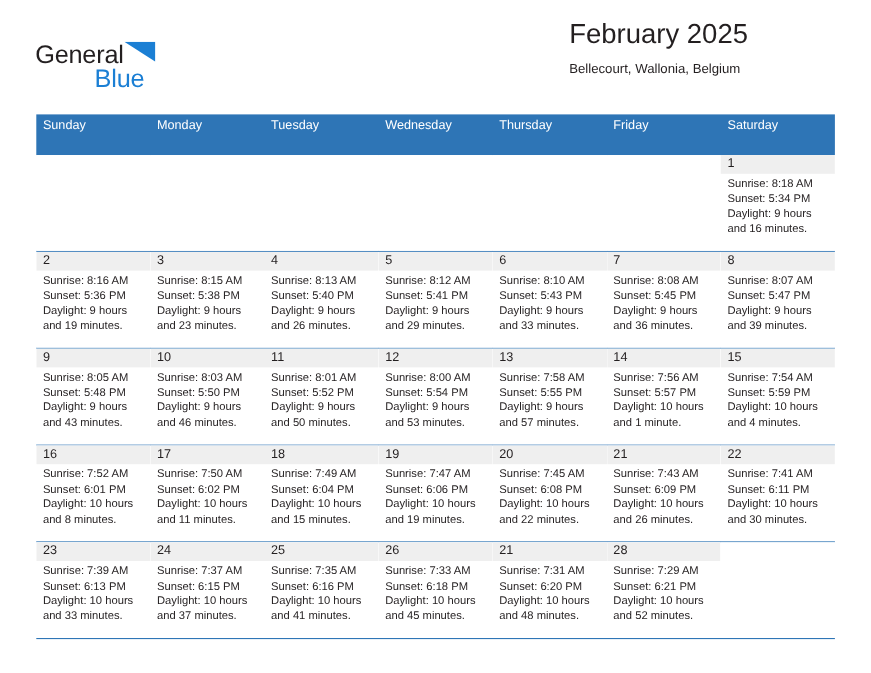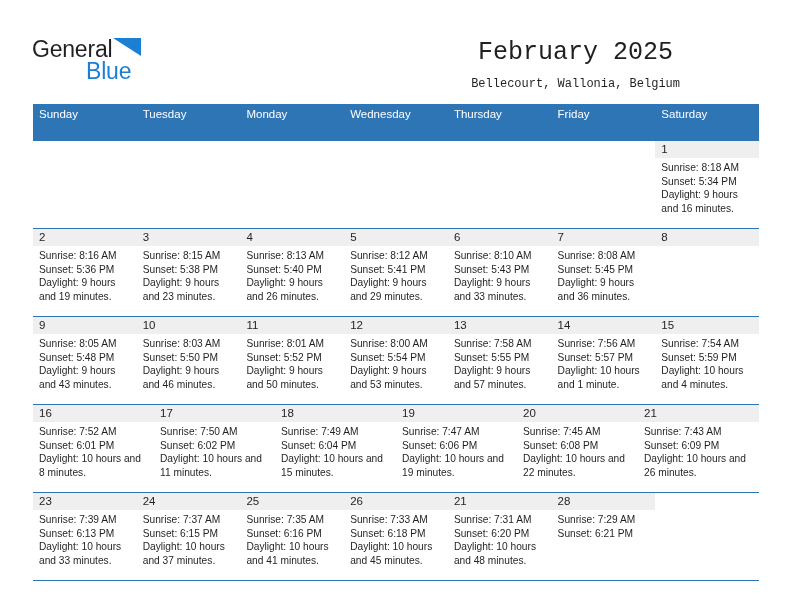--- a/index.html
+++ b/index.html
@@ -63,23 +63,22 @@
   }
   .brand-blue {
     font-size: 23px;
     color: #1b7fd4;
     letter-spacing: -0.2px;
   }
 
   .title-block {
     position: absolute;
     right: 36px;
-    top: 38px;
-    text-align: center;
-    font-family: Liberation Mono, monospace;
+    top: 16px;
+    text-align: left;
   }
   .cal-title {
     font-size: 25px;
     color: #231f20;
     line-height: 30px;
     white-space: nowrap;
   }
   .cal-subtitle {
     font-size: 12px;
     color: #231f20;
@@ -176,22 +175,22 @@
       <div class="cal-title">February 2025</div>
       <div class="cal-subtitle">Bellecourt, Wallonia, Belgium</div>
     </div>
 
   </div>
 
   <div class="calendar">
 
     <div class="weekdays">
       <div class="weekday">Sunday</div>
+      <div class="weekday">Monday</div>
       <div class="weekday">Tuesday</div>
-      <div class="weekday">Monday</div>
       <div class="weekday">Wednesday</div>
       <div class="weekday">Thursday</div>
       <div class="weekday">Friday</div>
       <div class="weekday">Saturday</div>
     </div>
 
     <div id="weeks-container">
         <div class="week-row">
           <div class="day-cell">
             <div class="daynum-band">
@@ -292,20 +291,25 @@
             <div class="day-info">
               <div>Sunrise: 8:08 AM</div>
               <div>Sunset: 5:45 PM</div>
               <div class="daylight-line">Daylight: 9 hours and 36 minutes.</div>
             </div>
           </div>
           <div class="day-cell filled">
             <div class="daynum-band">
               <span class="daynum">8</span>
             </div>
+            <div class="day-info">
+              <div>Sunrise: 8:07 AM</div>
+              <div>Sunset: 5:47 PM</div>
+              <div class="daylight-line">Daylight: 9 hours and 39 minutes.</div>
+            </div>
           </div>
         </div>
         <div class="week-row">
           <div class="day-cell filled">
             <div class="daynum-band">
               <span class="daynum">9</span>
             </div>
             <div class="day-info">
               <div>Sunrise: 8:05 AM</div>
               <div>Sunset: 5:48 PM</div>
@@ -427,20 +431,30 @@
           <div class="day-cell filled">
             <div class="daynum-band">
               <span class="daynum">21</span>
             </div>
             <div class="day-info">
               <div>Sunrise: 7:43 AM</div>
               <div>Sunset: 6:09 PM</div>
               <div class="daylight-line">Daylight: 10 hours and 26 minutes.</div>
             </div>
           </div>
+          <div class="day-cell filled">
+            <div class="daynum-band">
+              <span class="daynum">22</span>
+            </div>
+            <div class="day-info">
+              <div>Sunrise: 7:41 AM</div>
+              <div>Sunset: 6:11 PM</div>
+              <div class="daylight-line">Daylight: 10 hours and 30 minutes.</div>
+            </div>
+          </div>
         </div>
         <div class="week-row">
           <div class="day-cell filled">
             <div class="daynum-band">
               <span class="daynum">23</span>
             </div>
             <div class="day-info">
               <div>Sunrise: 7:39 AM</div>
               <div>Sunset: 6:13 PM</div>
               <div class="daylight-line">Daylight: 10 hours and 33 minutes.</div>
@@ -486,20 +500,21 @@
               <div class="daylight-line">Daylight: 10 hours and 48 minutes.</div>
             </div>
           </div>
           <div class="day-cell filled">
             <div class="daynum-band">
               <span class="daynum">28</span>
             </div>
             <div class="day-info">
               <div>Sunrise: 7:29 AM</div>
               <div>Sunset: 6:21 PM</div>
+              <div class="daylight-line">Daylight: 10 hours and 52 minutes.</div>
             </div>
           </div>
           <div class="day-cell">
             <div class="daynum-band">
               <span class="daynum"></span>
             </div>
           </div>
         </div>
       </div>
 

